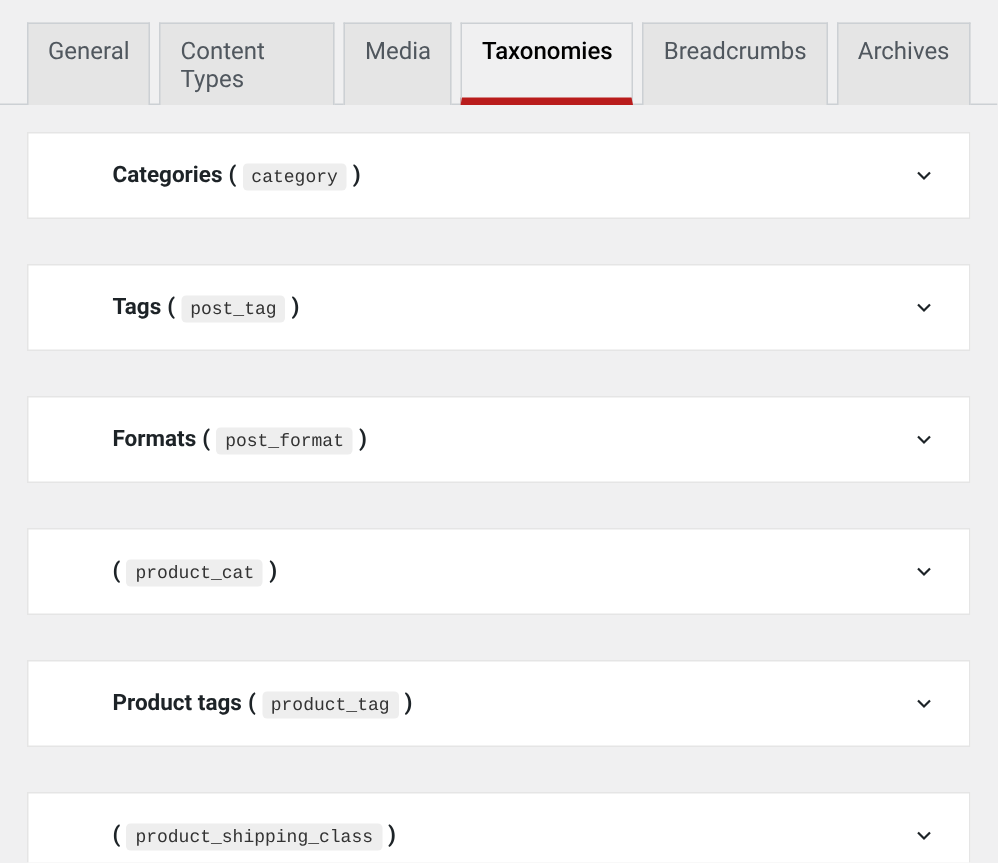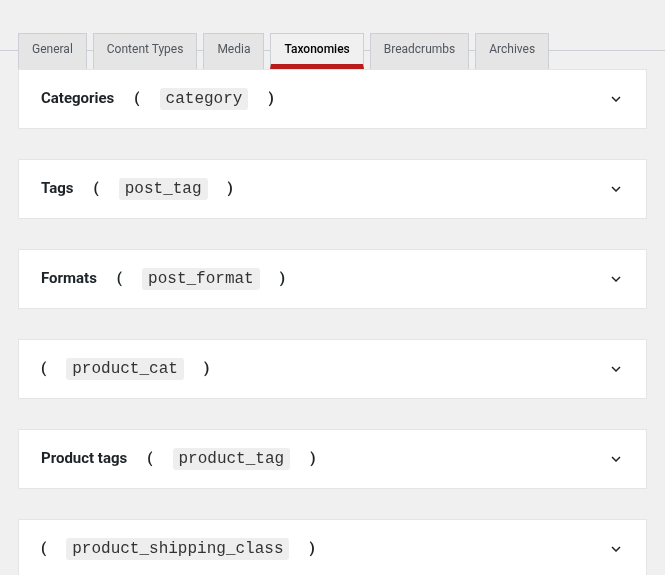--- a/index.html
+++ b/index.html
@@ -20,24 +20,24 @@
       padding: 14px 18px 0 18px;
       border-bottom: 1px solid #ccd0d4;
       background: #f0f0f1;
     }
     .tab {
       border: 1px solid #ccd0d4;
       border-bottom: none;
       background: #e5e5e5;
       color: #50575e;
       padding: 8px 13px;
-      font-size: 12px;
+      font-size: 16px;
       cursor: pointer;
       position: relative;
-      top: 19px;
+      top: 1px;
     }
     .tab.active {
       background: #f0f0f1;
       color: #000;
       font-weight: 500;
       border-bottom: 5px solid #b91c1c;
     }
     .panels {
       padding: 18px;
     }
@@ -50,29 +50,30 @@
       align-items: center;
       justify-content: space-between;
       cursor: pointer;
     }
     .panel-title {
       font-size: 15px;
       font-weight: 700;
       color: #1d2327;
       display: flex;
       align-items: baseline;
-      gap: 20px;
+      gap: 4px;
+      margin-left: 34px;
     }
     .paren {
       font-weight: 700;
       color: #1d2327;
     }
     .slug {
       font-family: "Courier New", Courier, monospace;
-      font-size: 16px;
+      font-size: 12px;
       font-weight: 400;
       background: #eee;
       border-radius: 3px;
       padding: 2px 6px;
       color: #333;
     }
     .chevron {
       width: 16px;
       height: 16px;
       display: inline-block;

